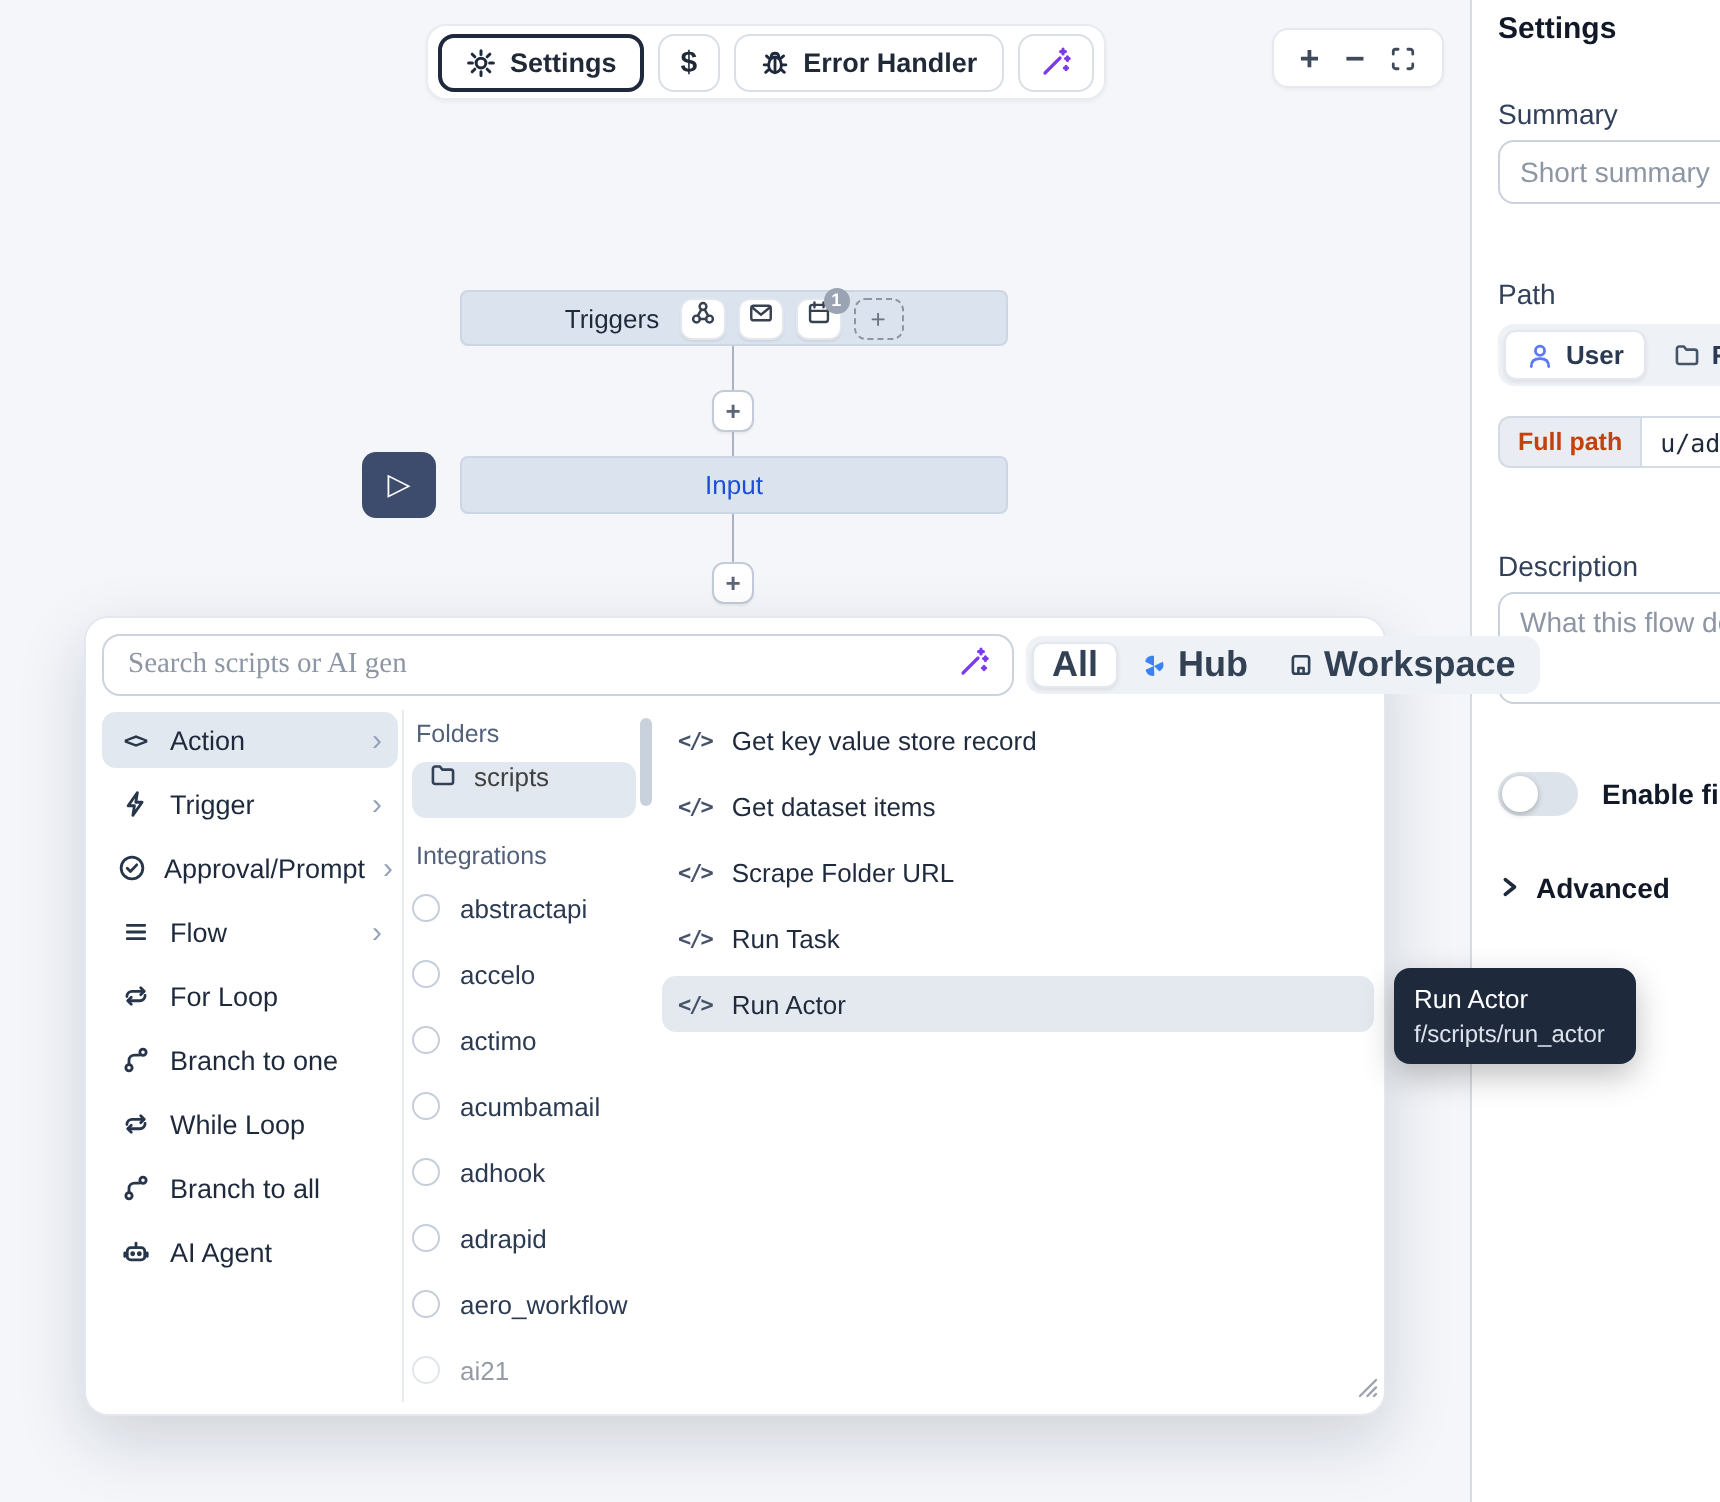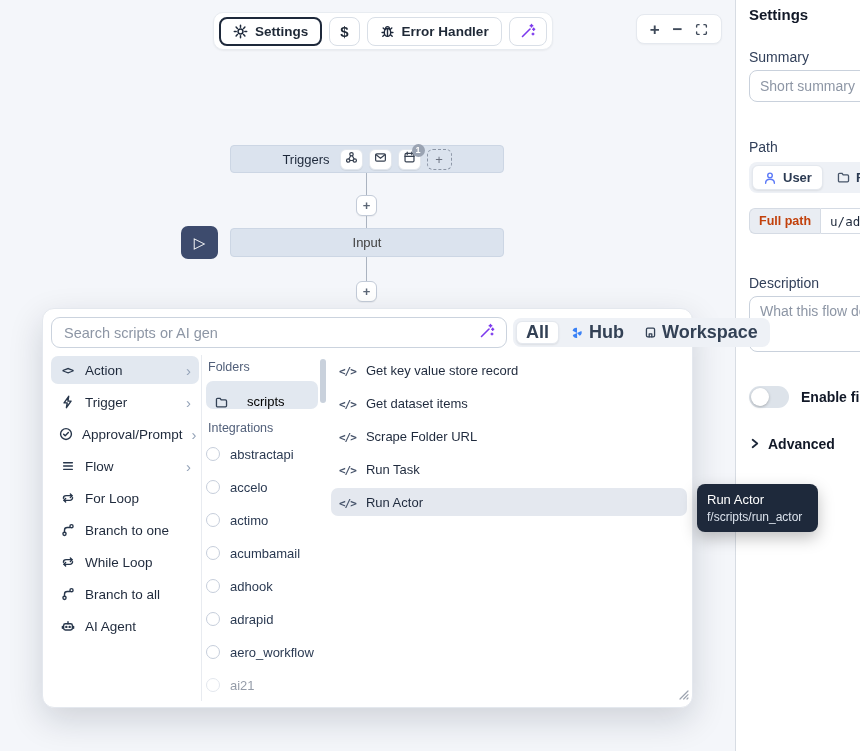--- a/index.html
+++ b/index.html
@@ -21,21 +21,21 @@
   
   .zoomctl { position:absolute; left:636px; top:14px; width:86px; height:30px; background:#fff;
              border:1px solid #e5e9ef; border-radius:8px; display:flex; align-items:center; justify-content:space-evenly;
              box-shadow:0 1px 2px rgba(0,0,0,.04); }
   .zic { color:#3f4a5a; font-size:17px; font-weight:600; line-height:1; cursor:pointer; display:flex; align-items:center; }
 
   
   .nodebar { position:absolute; left:230px; width:274px; background:var(--nodebar); border:1px solid #ccd6e4;
              border-radius:4px; display:flex; align-items:center; justify-content:center; }
   .nodebar.triggers { top:145px; height:28px; gap:6px; }
-  .nodebar.inputn { top:228px; height:29px; font-size:13px; color:#404040; cursor:pointer; }
+  .nodebar.inputn { top:228px; height:29px; font-size:13px; color:#1d4ed8; cursor:pointer; }
   .trig-label { font-size:13px; color:#1e293b; margin-right:4px; }
   .chip { position:relative; width:23px; height:21px; background:#fff; border:1px solid #e2e7ee; border-radius:6px;
           display:flex; align-items:center; justify-content:center; color:#374151; cursor:pointer;
           box-shadow:0 1px 1px rgba(0,0,0,.06); }
   .chip .badge { position:absolute; top:-6px; right:-5px; width:13px; height:13px; background:#9aa3b2; color:#fff;
                  font-size:9px; font-weight:700; border-radius:50%; display:flex; align-items:center; justify-content:center; }
   .chip.dashed { width:25px; background:transparent; border:1.5px dashed #8b95a5; box-shadow:none; color:#6b7280; }
   .vline { position:absolute; width:1px; background:#aab3c0; left:366px; }
   .plusnode { position:absolute; left:356px; width:21px; height:21px; background:#fff; border:1px solid #c3cbd8;
               border-radius:6px; display:flex; align-items:center; justify-content:center; color:#5b6676;
@@ -43,21 +43,21 @@
   .playbtn { position:absolute; left:181px; top:226px; width:37px; height:33px; background:#3d4b6d; border:none;
              border-radius:7px; color:#fff; display:flex; align-items:center; justify-content:center; cursor:pointer; }
   .playbtn span { font-size:15px; line-height:1; }
 
   
   .modal { position:absolute; left:42px; top:308px; width:651px; height:400px; background:#fff;
            border:1px solid #e4e8ee; border-radius:12px; box-shadow:0 12px 34px rgba(15,23,42,.16); z-index:5; }
   .search-field { position:absolute; left:8px; top:8px; width:456px; height:31px; border:1px solid #cbd3de;
                   border-radius:9px; display:flex; align-items:center; background:#fff; }
   .search-field input { flex:1; border:none; outline:none; font-size:14.5px; color:#1e293b; padding:0 12px;
-                        background:transparent; font-family:Liberation Sans, sans-serif; }
+                        background:transparent; font-family:Liberation Serif, serif; }
   .search-field input::placeholder { color:#8d96a5; }
   .wandbtn { width:40px; height:100%; border:none; background:transparent; display:flex; align-items:center;
              justify-content:center; cursor:pointer; border-left:1px solid transparent; }
   .tabs { position:absolute; left:470px; top:9px; height:29px; background:#eef1f6; border-radius:8px;
           display:flex; align-items:center; padding:3px; gap:2px; }
   .tab { display:flex; align-items:center; gap:5px; height:23px; padding:0 9px; border-radius:6px; font-size:18px;
          font-weight:600; color:#334155; cursor:pointer; white-space:nowrap; }
   .tab.sel { background:#fff; box-shadow:0 1px 2px rgba(0,0,0,.08); border:1px solid #e4e8ee; }
   .m-divider { position:absolute; left:158px; top:46px; bottom:6px; width:1px; background:#e8ebf0; }
 
@@ -65,22 +65,22 @@
   .srow { display:flex; align-items:center; gap:9px; height:28px; margin-bottom:4px; padding:0 8px; border-radius:7px;
           cursor:pointer; }
   .srow.sel { background:var(--pill); }
   .sic { width:17px; display:flex; justify-content:center; color:#27364b; }
   .slab { font-size:13.5px; font-weight:500; color:#1e293b; flex:1; white-space:nowrap; }
   .chev { color:#94a3b8; font-size:15px; line-height:1; }
   .ticon { font-family:"DejaVu Sans Mono","Liberation Mono",monospace; font-size:11px; font-weight:700; letter-spacing:-1px; }
 
   .m-mid { position:absolute; left:163px; top:47px; width:112px; bottom:2px; overflow:hidden; }
   .mlabel { font-size:12.5px; color:#52607a; margin:4px 0 7px 2px; }
-  .folderrow { display:flex; align-items:flex-end; gap:19px; height:28px; padding:0 9px; background:var(--pill);
-               border-radius:7px; font-size:13px; color:#000000; cursor:pointer; margin-bottom:12px; }
+  .folderrow { display:flex; align-items:flex-start; gap:9px; height:28px; padding:0 9px; background:var(--pill);
+               border-radius:7px; font-size:13px; color:#404040; cursor:pointer; margin-bottom:12px; }
   .introw { display:flex; align-items:center; gap:10px; height:24px; margin-bottom:9px; cursor:pointer; }
   .introw .circ { width:14px; height:14px; border:1.5px solid #c6cedb; border-radius:50%; flex:none; }
   .introw .ilab { font-size:13px; color:#2b3a52; white-space:nowrap; }
   .introw.faded { opacity:.5; }
   .m-scrollthumb { position:absolute; left:277px; top:50px; width:6px; height:44px; background:#c9d1dc; border-radius:3px; }
 
   .m-list { position:absolute; left:288px; top:47px; width:356px; }
   .lrow { display:flex; align-items:center; gap:10px; height:28px; margin-bottom:5px; padding:0 8px; border-radius:7px;
           cursor:pointer; color:#46536a; }
   .lrow.hov { background:#e4e8ef; }

